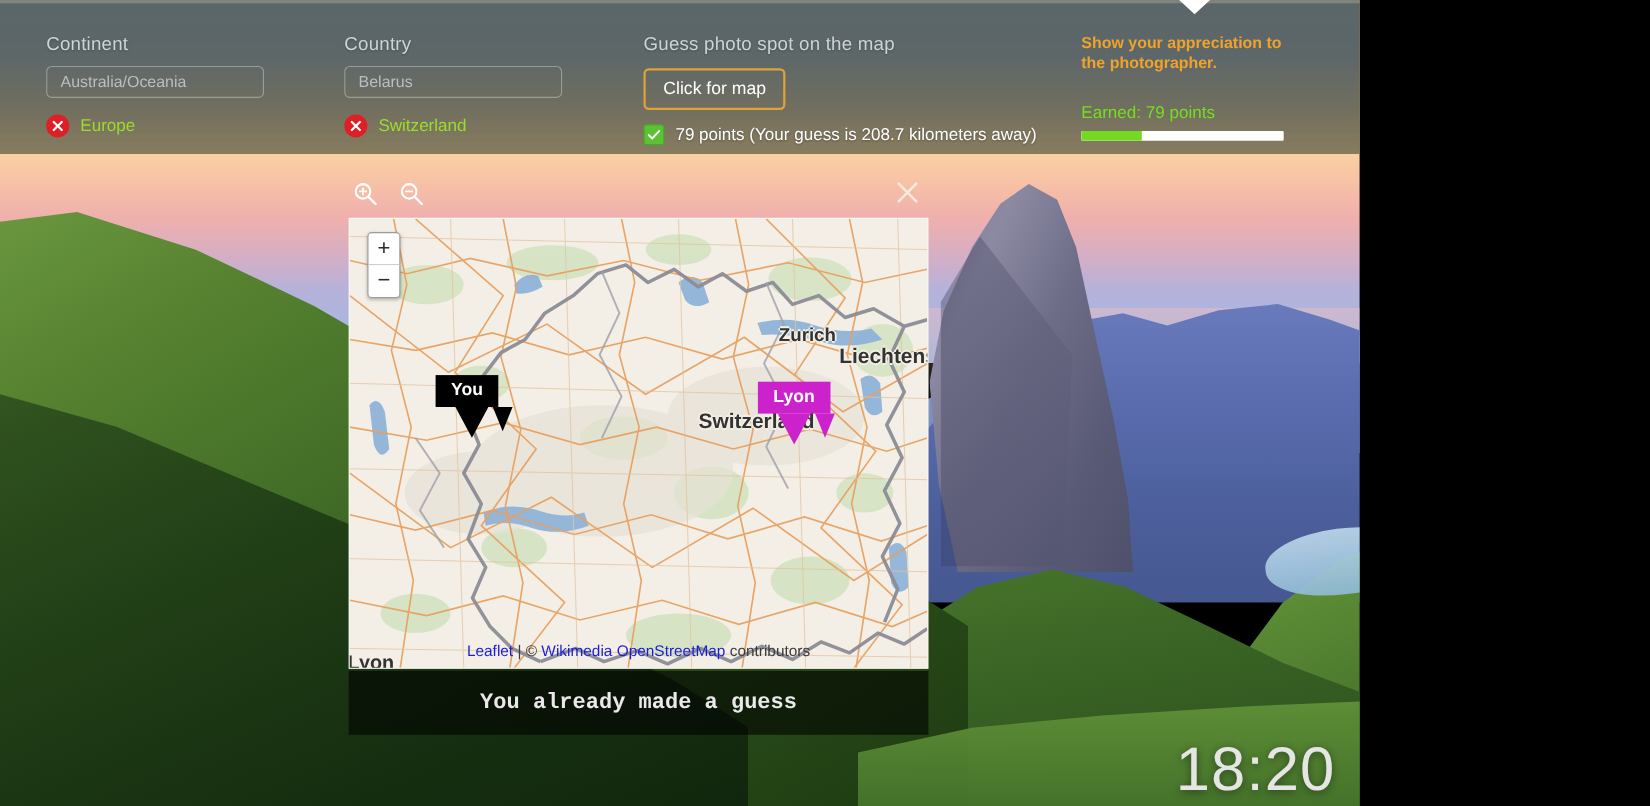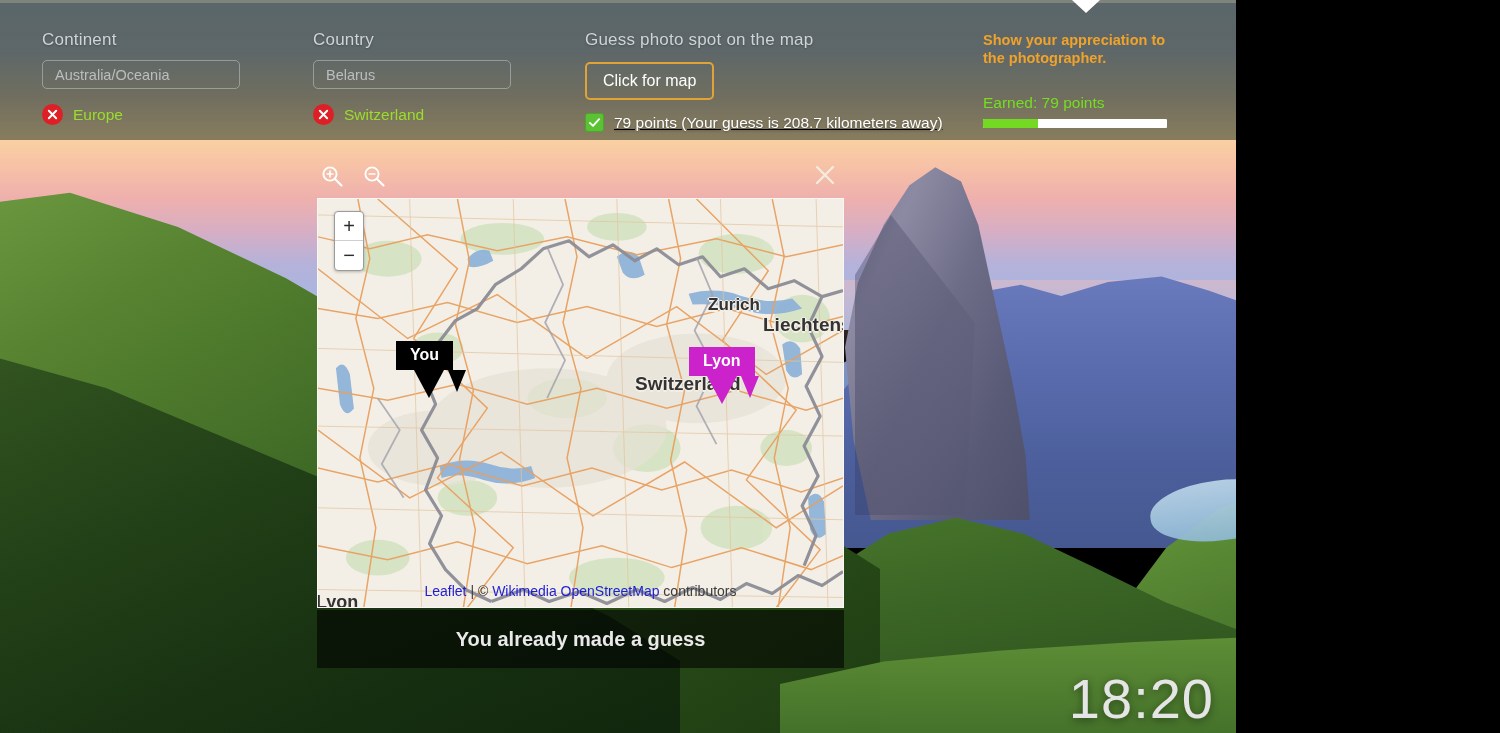--- a/index.html
+++ b/index.html
@@ -224,21 +224,21 @@
   }
   .attrib a { color: #1d1dd6; text-decoration: none; }
 
   .guessbar {
     position: absolute; left: 2px; top: 470px; width: 527px; height: 58px;
     background: rgba(0,0,0,.58);
     display: flex; align-items: center; justify-content: center;
   }
   .guessbar span {
     color: #e9e9e9; font-size: 20px; font-weight: bold;
-    font-family: Liberation Sans, sans-serif;
+    font-family: Liberation Mono, monospace;
   }
 
   .clock {
     position: absolute; right: 22px; bottom: 2px;
     color: #e5e5e5; font-size: 56px; font-weight: 400;
     font-family: "Liberation Sans", sans-serif;
     text-shadow: 0 2px 8px rgba(0,0,0,.45);
     z-index: 18; letter-spacing: 1px;
   }
 </style>
@@ -286,21 +286,21 @@
               <path d="M2 2 L10 10 M10 2 L2 10" stroke="#fff" stroke-width="2.2" stroke-linecap="round" fill="none"></path>
             </svg>
         </span>
         <span class="res-wrong">Switzerland</span>
       </div>
     </div>
 
     <div class="hcol" style="left:585px; top:27px;">
       <div class="hlabel">Guess photo spot on the map</div>
       <button class="mapbtn">Click for map</button>
-      <div class="resultrow" style="margin-top:13px;text-decoration:underline;">
+      <div class="resultrow" style="margin-top:13px;">
         <span class="badge-ok">
           <svg width="13" height="13" viewBox="0 0 14 14">
               <path d="M2 7.4 L5.4 10.6 L12 3.4" stroke="#fff" stroke-width="2" fill="none" stroke-linecap="round" stroke-linejoin="round"></path>
             </svg>
         </span>
         <span class="res-text">79 points (Your guess is 208.7 kilometers away)</span>
       </div>
     </div>
 
     <div class="hcol" style="left:983px; top:28px;">

